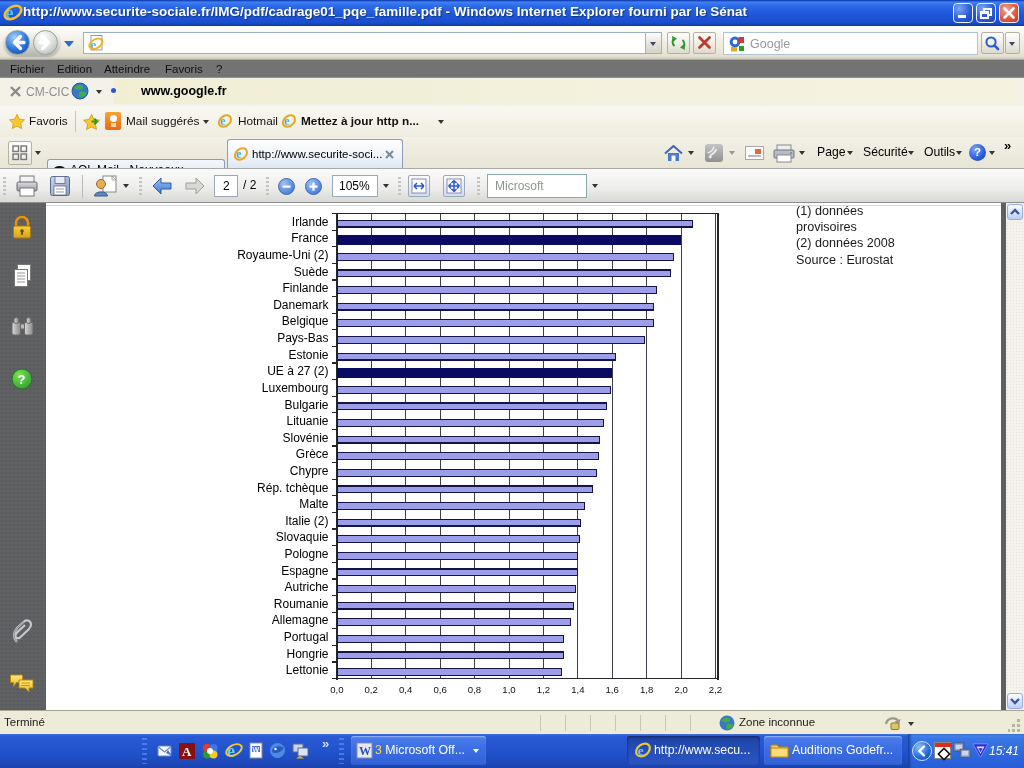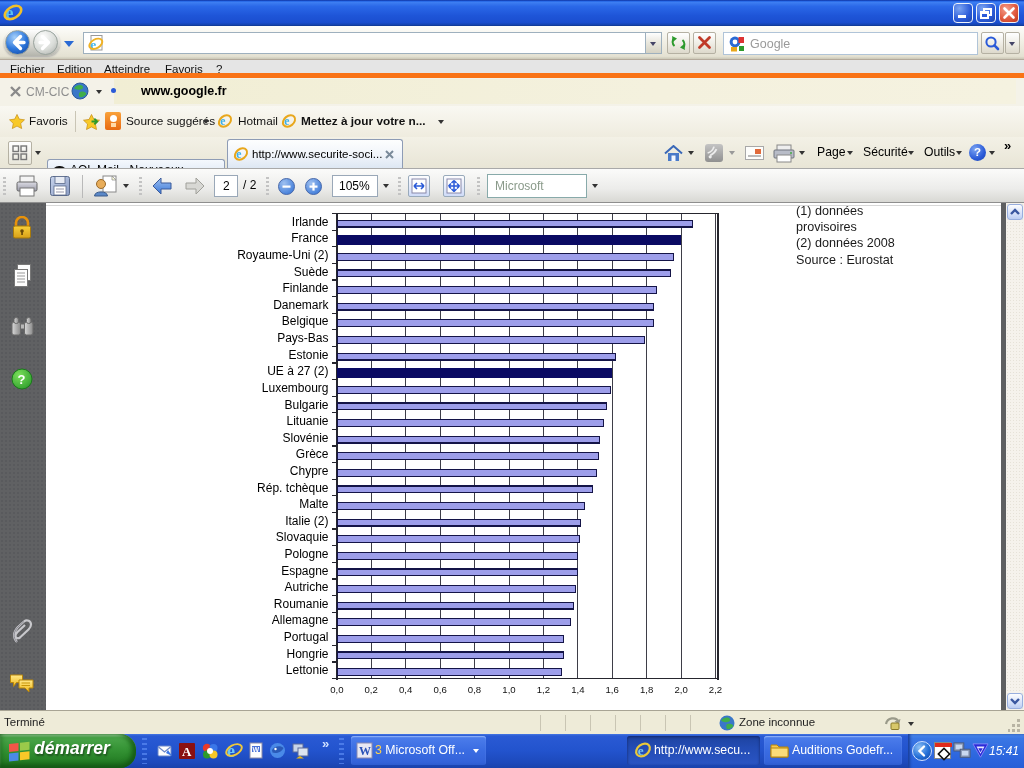--- a/index.html
+++ b/index.html
@@ -16,21 +16,21 @@
 #nav{left:0;top:26px;width:1024px;height:34px;background:linear-gradient(180deg,#fdfdfb 0%,#f2f0e6 45%,#e4e1d2 92%,#cbc7b6 100%);border-bottom:1px solid #b4aa9c;}
 .circ{position:absolute;border-radius:50%;}
 #addr{position:absolute;left:83px;top:6px;width:578px;height:22px;background:#fff;border:1px solid #9eb0be;border-right:none;}
 #addr .u1{color:#999;} #addr .u2{color:#000;} 
 #addrtxt{position:absolute;left:24px;top:3px;font-size:12.5px;white-space:nowrap;letter-spacing:0.2px;}
 #addrdrop{position:absolute;left:645px;top:6px;width:17px;height:22px;background:linear-gradient(180deg,#fefefe,#e8e6dc 50%,#d5d2c4);border:1px solid #9eb0be;}
 .navsq{position:absolute;top:6px;width:23px;height:22px;background:linear-gradient(180deg,#fff,#f0eee6 50%,#ddd9cc);border:1px solid #b5b1a3;border-radius:2px;}
 #gsearch{position:absolute;left:723px;top:6px;width:255px;height:23px;background:#fff;border:1px solid #b0c4d8;}
 #gsearch span{position:absolute;left:26px;top:4px;color:#9a9a9a;font-size:12.5px;}
 
-#menu{left:0;top:60px;width:1024px;height:18px;background:#e5e5e5;border-bottom:5px solid #f97316;font-size:11.5px;color:#111;}
+#menu{left:0;top:60px;width:1024px;height:18px;background:#737373;border-bottom:1px solid #f97316;font-size:11.5px;color:#111;}
 #menu span{position:absolute;top:3px;}
 
 #cmcic{left:0;top:78px;width:1024px;height:28px;background:#f4f2e8;}
 #cmcic .yellow{position:absolute;left:114px;top:1px;width:902px;height:25px;background:linear-gradient(90deg,#f1eed4,#f4f1de 60%,#f5f2e0);}
 
 #favbar{left:0;top:106px;width:1024px;height:31px;background:linear-gradient(180deg,#f9f8f2,#efecdf);font-size:11.8px;color:#111;}
 
 #tabbar{left:0;top:137px;width:1024px;height:31px;background:linear-gradient(180deg,#f3f1e6,#e8e5d6);font-size:12.2px;}
 .tab{position:absolute;top:2px;height:29px;border:1px solid #8e9cb5;border-bottom:none;border-radius:3px 3px 0 0;}
 #tab1{left:95px;width:130px;background:linear-gradient(180deg,#f6f9fd,#dfe8f5 50%,#cod7eb);}
@@ -60,20 +60,21 @@
 .dd{display:inline-block;width:0;height:0;border-left:3.5px solid transparent;border-right:3.5px solid transparent;border-top:4px solid #333;vertical-align:middle;}
 </style></head>
 <body>
 <div id="root">
 
 <div id="title" class="abs">
  <svg class="abs" style="left:3px;top:2px" width="20" height="21" viewBox="0 0 20 21">
   <text x="2.5" y="17" font-size="18" font-weight="bold" fill="#5bc0f0" font-family="Liberation Serif">e</text>
   <ellipse cx="10" cy="10.5" rx="9" ry="5.6" fill="none" stroke="#f2c028" stroke-width="2.6" transform="rotate(-32 10 10.5)"></ellipse>
  </svg>
+ <div class="txt">http://www.securite-sociale.fr/IMG/pdf/cadrage01_pqe_famille.pdf - Windows Internet Explorer fourni par le Sénat</div>
  <div class="tbtn" id="btn-min">
         <div style="position:absolute;left:4px;bottom:4px;width:8px;height:3px;background:#fff"></div>
       </div>
  <div class="tbtn" id="btn-max">
         <div style="position:absolute;left:6px;top:4px;width:9px;height:8px;border:2px solid #fff"></div>
         <div style="position:absolute;left:3px;top:7px;width:9px;height:8px;border:2px solid #fff;border-top-width:3px;background:#2a5ad8"></div>
       </div>
  <div class="tbtn" id="btn-close">
         <svg width="18" height="18" style="position:absolute;left:0;top:0">
           <path d="M4.5 4.5 L13.5 13.5 M13.5 4.5 L4.5 13.5" stroke="#fff" stroke-width="2.6" stroke-linecap="round"></path>
@@ -169,32 +170,32 @@
  <span class="abs" style="left:29px;top:8px">Favoris</span>
  <div class="sep-v" style="left:75px;top:5px;height:21px;"></div>
  <svg class="abs" style="left:83px;top:8px" width="17" height="16" viewBox="0 0 18 17">
         <path d="M9 0.5 L11.6 5.8 L17.5 6.6 L13.2 10.7 L14.3 16.5 L9 13.7 L3.7 16.5 L4.8 10.7 L0.5 6.6 L6.4 5.8 Z" fill="#f8c928" stroke="#c8901a" stroke-width="0.8"></path>
         <path d="M9 8 L15 8 M12 5 L15 8 L12 11" stroke="#2d9a2d" stroke-width="2" fill="none"></path>
       </svg>
  <div class="abs" style="left:105px;top:6px;width:16px;height:18px;background:linear-gradient(180deg,#f9a23a,#e86a12);border-radius:2px;">
         <div style="position:absolute;left:4.5px;top:3px;width:7px;height:7px;background:#fff;border-radius:50%"></div>
         <div style="position:absolute;left:5.5px;top:11px;width:5px;height:4px;background:#ffd9a8"></div>
       </div>
- <span class="abs" style="left:126px;top:8px">Source suggérés</span>
+ <span class="abs" style="left:126px;top:8px">Mail suggérés</span>
  <div class="dd abs" style="left:203px;top:14px"></div>
  <svg class="abs" style="left:217px;top:7px" width="16" height="16" viewBox="0 0 18 19">
         <ellipse cx="9" cy="9.5" rx="8" ry="5.8" fill="none" stroke="#e8a71c" stroke-width="2.4" transform="rotate(-38 9 9.5)"></ellipse>
         <text x="3.4" y="14.6" font-size="14" font-weight="bold" fill="#3ab0e8" font-family="Liberation Serif">e</text>
       </svg>
  <span class="abs" style="left:238px;top:8px">Hotmail</span>
  <svg class="abs" style="left:281px;top:7px" width="16" height="16" viewBox="0 0 18 19">
         <ellipse cx="9" cy="9.5" rx="8" ry="5.8" fill="none" stroke="#e8a71c" stroke-width="2.4" transform="rotate(-38 9 9.5)"></ellipse>
         <text x="3.4" y="14.6" font-size="14" font-weight="bold" fill="#3ab0e8" font-family="Liberation Serif">e</text>
       </svg>
- <span class="abs" style="left:301px;top:8px;font-weight:bold;">Mettez à jour votre n...</span>
+ <span class="abs" style="left:301px;top:8px;font-weight:bold;">Mettez à jour http n...</span>
  <div class="dd abs" style="left:438px;top:14px"></div>
 </div>
 
 <div id="tabbar" class="abs">
  <div class="abs" style="left:8px;top:4px;width:24px;height:24px;background:linear-gradient(180deg,#fff,#e8e6da);border:1px solid #b5b1a3;border-radius:2px;">
   <svg width="22" height="22">
           <rect x="4" y="4" width="5.5" height="5.5" fill="none" stroke="#777" stroke-width="1.4"></rect>
           <rect x="12" y="4" width="5.5" height="5.5" fill="none" stroke="#777" stroke-width="1.4"></rect>
           <rect x="4" y="12" width="5.5" height="5.5" fill="none" stroke="#777" stroke-width="1.4"></rect>
           <rect x="12" y="12" width="5.5" height="5.5" fill="none" stroke="#777" stroke-width="1.4"></rect>
@@ -595,31 +596,20 @@
           <rect x="9" y="5" width="3" height="3"></rect>
           <rect x="9" y="10" width="3" height="3"></rect>
           <rect x="4" y="5" width="3" height="3"></rect>
           <rect x="4" y="10" width="3" height="3"></rect>
           <rect x="-1" y="10" width="3" height="3"></rect>
         </g>
       </svg>
 </div>
 
 <div id="task" class="abs">
- <div id="start">
-  <svg class="abs" style="left:8px;top:7px" width="23" height="21" viewBox="0 0 23 21">
-          <g transform="skewY(-6)">
-            <rect x="1" y="3" width="9.5" height="8" fill="#f25648"></rect>
-            <rect x="12" y="3" width="9.5" height="8" fill="#9aca4a"></rect>
-            <rect x="1" y="12.5" width="9.5" height="8" fill="#4a8ae8"></rect>
-            <rect x="12" y="12.5" width="9.5" height="8" fill="#f8c828"></rect>
-          </g>
-        </svg>
-  <span class="lbl">démarrer</span>
- </div>
  <div class="abs" style="left:142px;top:4px;width:5px;height:26px;background:repeating-linear-gradient(180deg,#5a8af2 0 2px,transparent 2px 5px);opacity:0.7"></div>
 
  <div class="icon16" style="left:157px;top:9px;"><svg width="16" height="16">
           <rect x="1" y="3" width="13" height="10" rx="1" fill="#fdfdfd" stroke="#6a86c8"></rect>
           <path d="M1.5 4 L7.5 9 L13.5 4" fill="none" stroke="#6a86c8" stroke-width="1.3"></path>
           <path d="M9 10 L15 13 L11 7 Z" fill="#3a77e8"></path>
         </svg></div>
  <div class="icon16" style="left:179px;top:9px;"><svg width="16" height="16">
           <rect width="16" height="16" rx="1" fill="#8a1010"></rect>
           <text x="3" y="13" font-size="13" font-weight="bold" fill="#fff" font-family="Liberation Serif">A</text>

